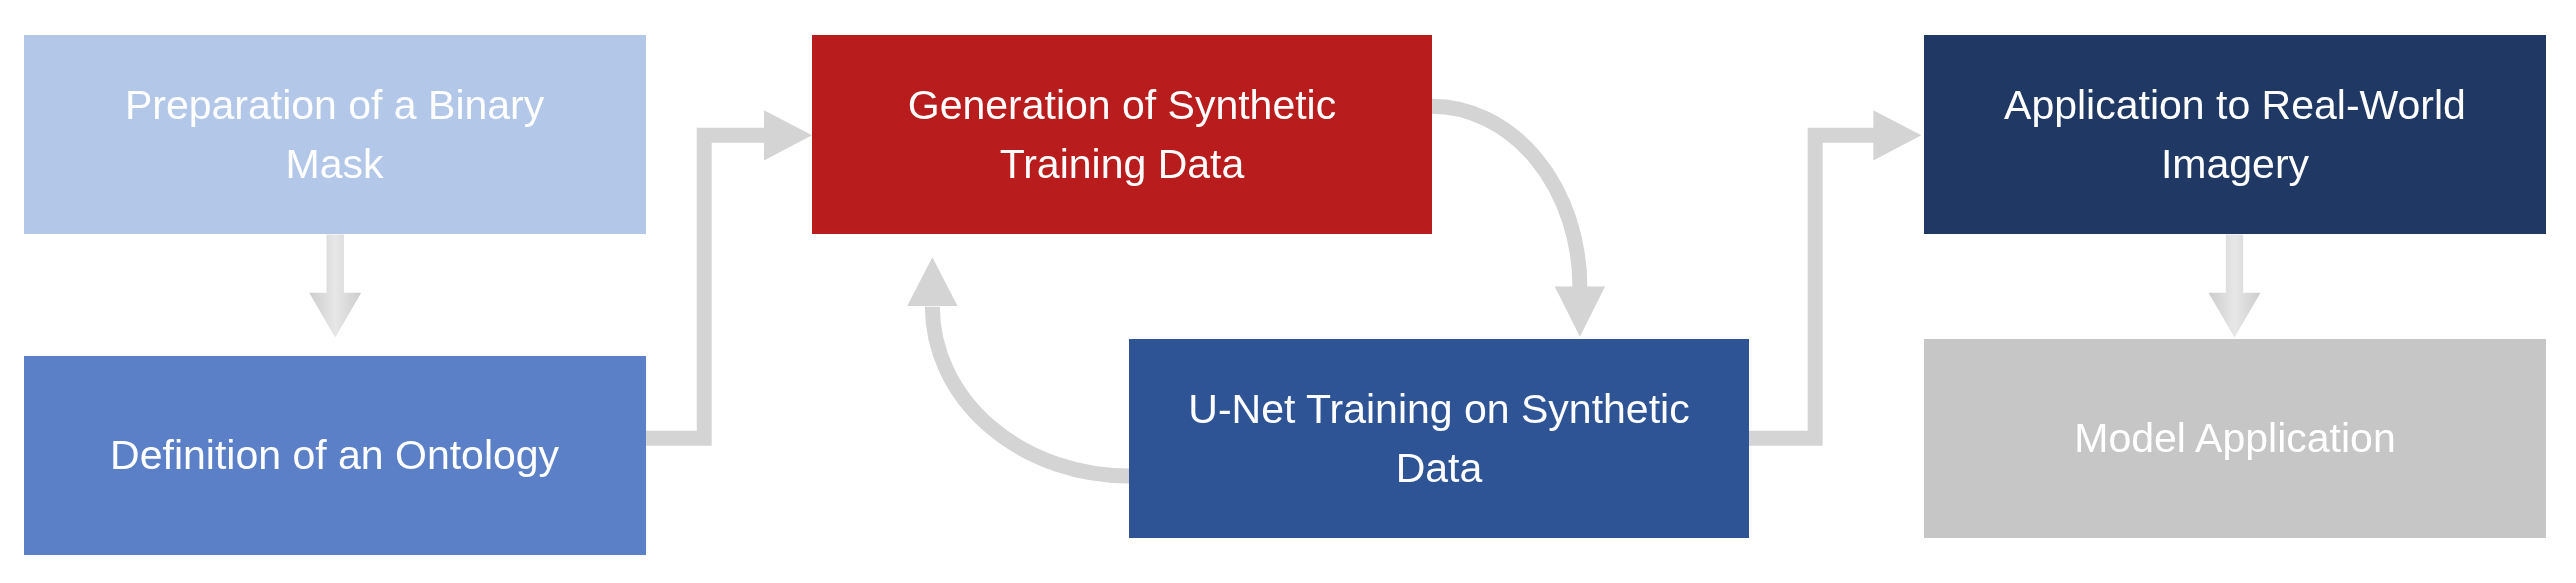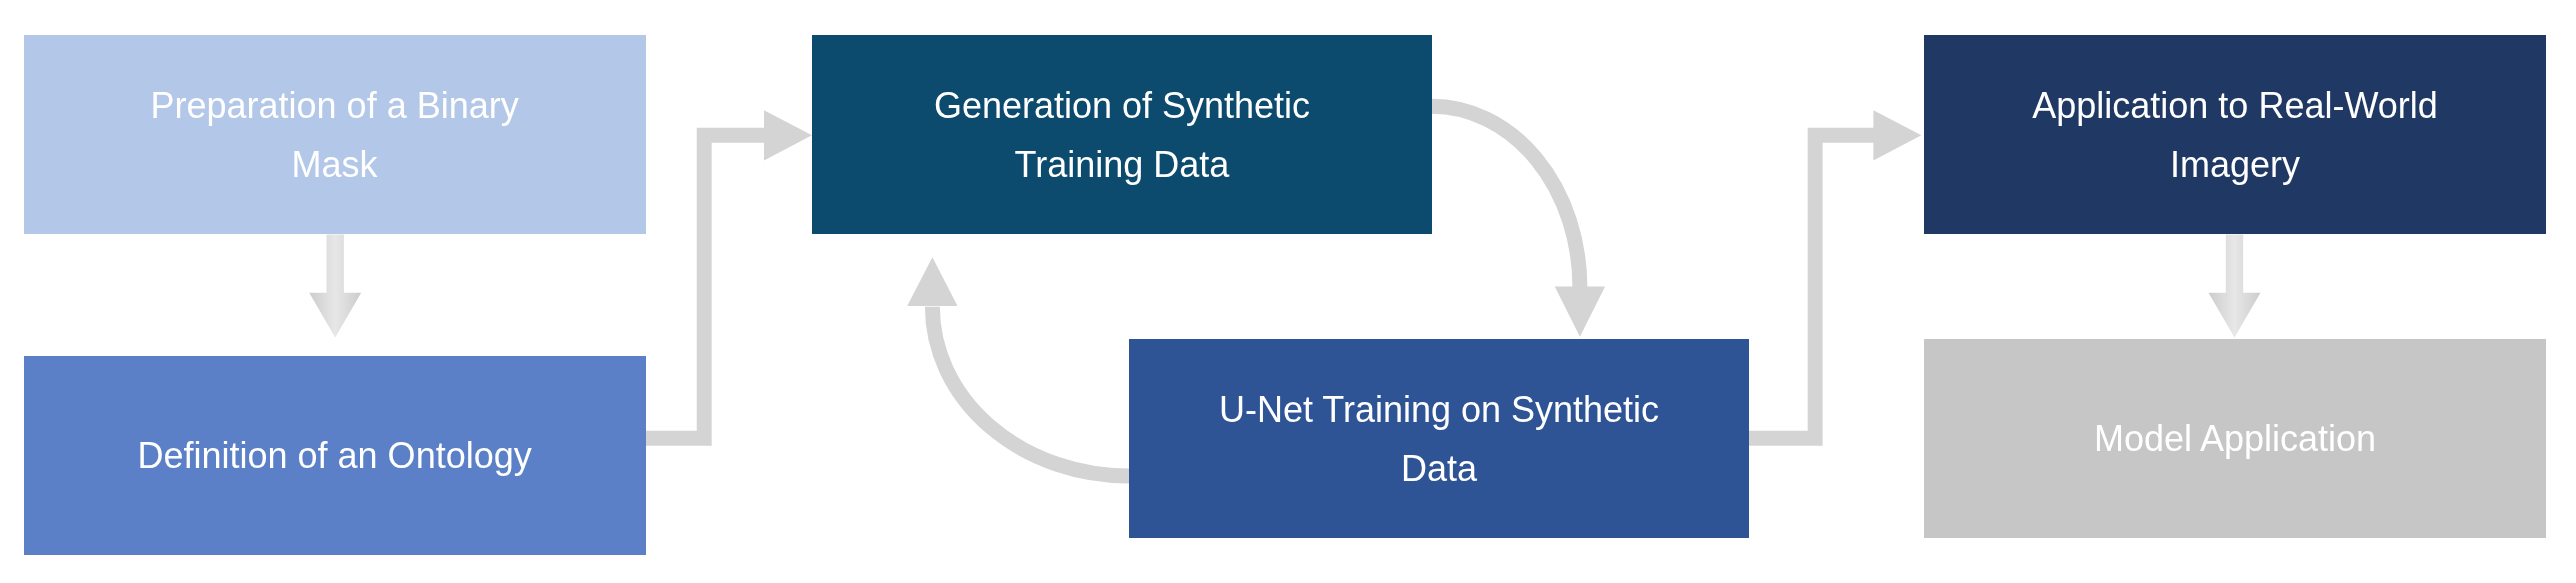--- a/index.html
+++ b/index.html
@@ -28,21 +28,21 @@
     z-index: 1;
     display: flex;
     align-items: center;
     justify-content: center;
     text-align: center;
     box-sizing: border-box;
     padding: 0 19px;
   }
   .node .label {
     color: #ffffff;
-    font-size: 36px;
+    font-size: 41px;
     line-height: 59px;
     font-weight: 400;
     white-space: pre-line;
   }
   
   .node-1 { left: 23.6px;   top: 35px;  width: 622px; height: 199px; }
   .node-2 { left: 23.6px;   top: 339px; width: 622px; height: 199px; }
   .node-3 { left: 812px; top: 35px;  width: 620px; height: 199px; }
   .node-4 { left: 1129px; top: 339px; width: 620px; height: 199px; }
   .node-5 { left: 1924px; top: 35px;  width: 622px; height: 199px; }
@@ -84,21 +84,21 @@
 
   <div class="node node-1" style="background-color: rgb(179, 199, 232);">
     <div class="label" style="color: rgb(255, 255, 255);">Preparation of a Binary
 Mask</div>
   </div>
 
   <div class="node node-2" style="background-color: rgb(91, 128, 199); margin-top: 17px;">
     <div class="label" style="color: rgb(255, 255, 255);">Definition of an Ontology</div>
   </div>
 
-  <div class="node node-3" style="background-color: #0c4a6e;">
+  <div class="node node-3" style="background-color: #b91c1c;">
     <div class="label" style="color: rgb(255, 255, 255);">Generation of Synthetic
 Training Data</div>
   </div>
 
   <div class="node node-4" style="background-color: rgb(47, 84, 150);">
     <div class="label" style="color: rgb(255, 255, 255);">U-Net Training on Synthetic
 Data</div>
   </div>
 
   <div class="node node-5" style="background-color: rgb(31, 56, 100); text-align: center;">

